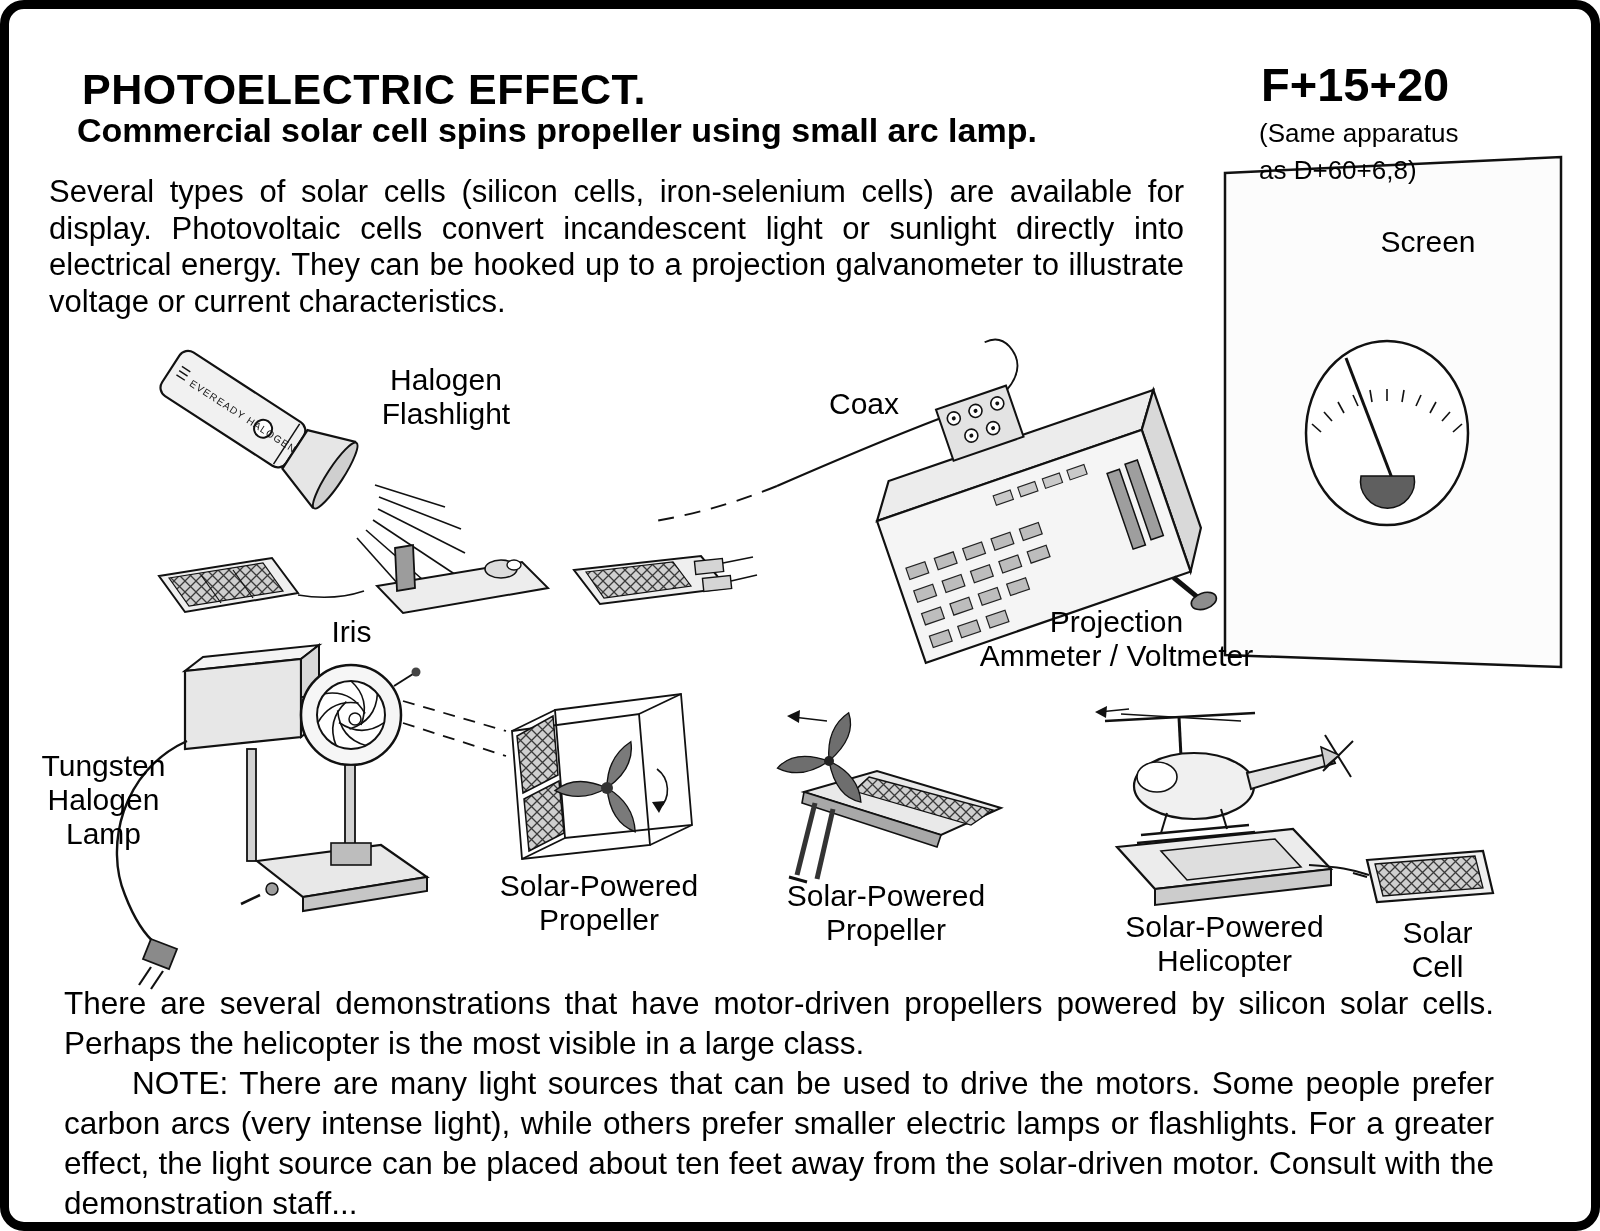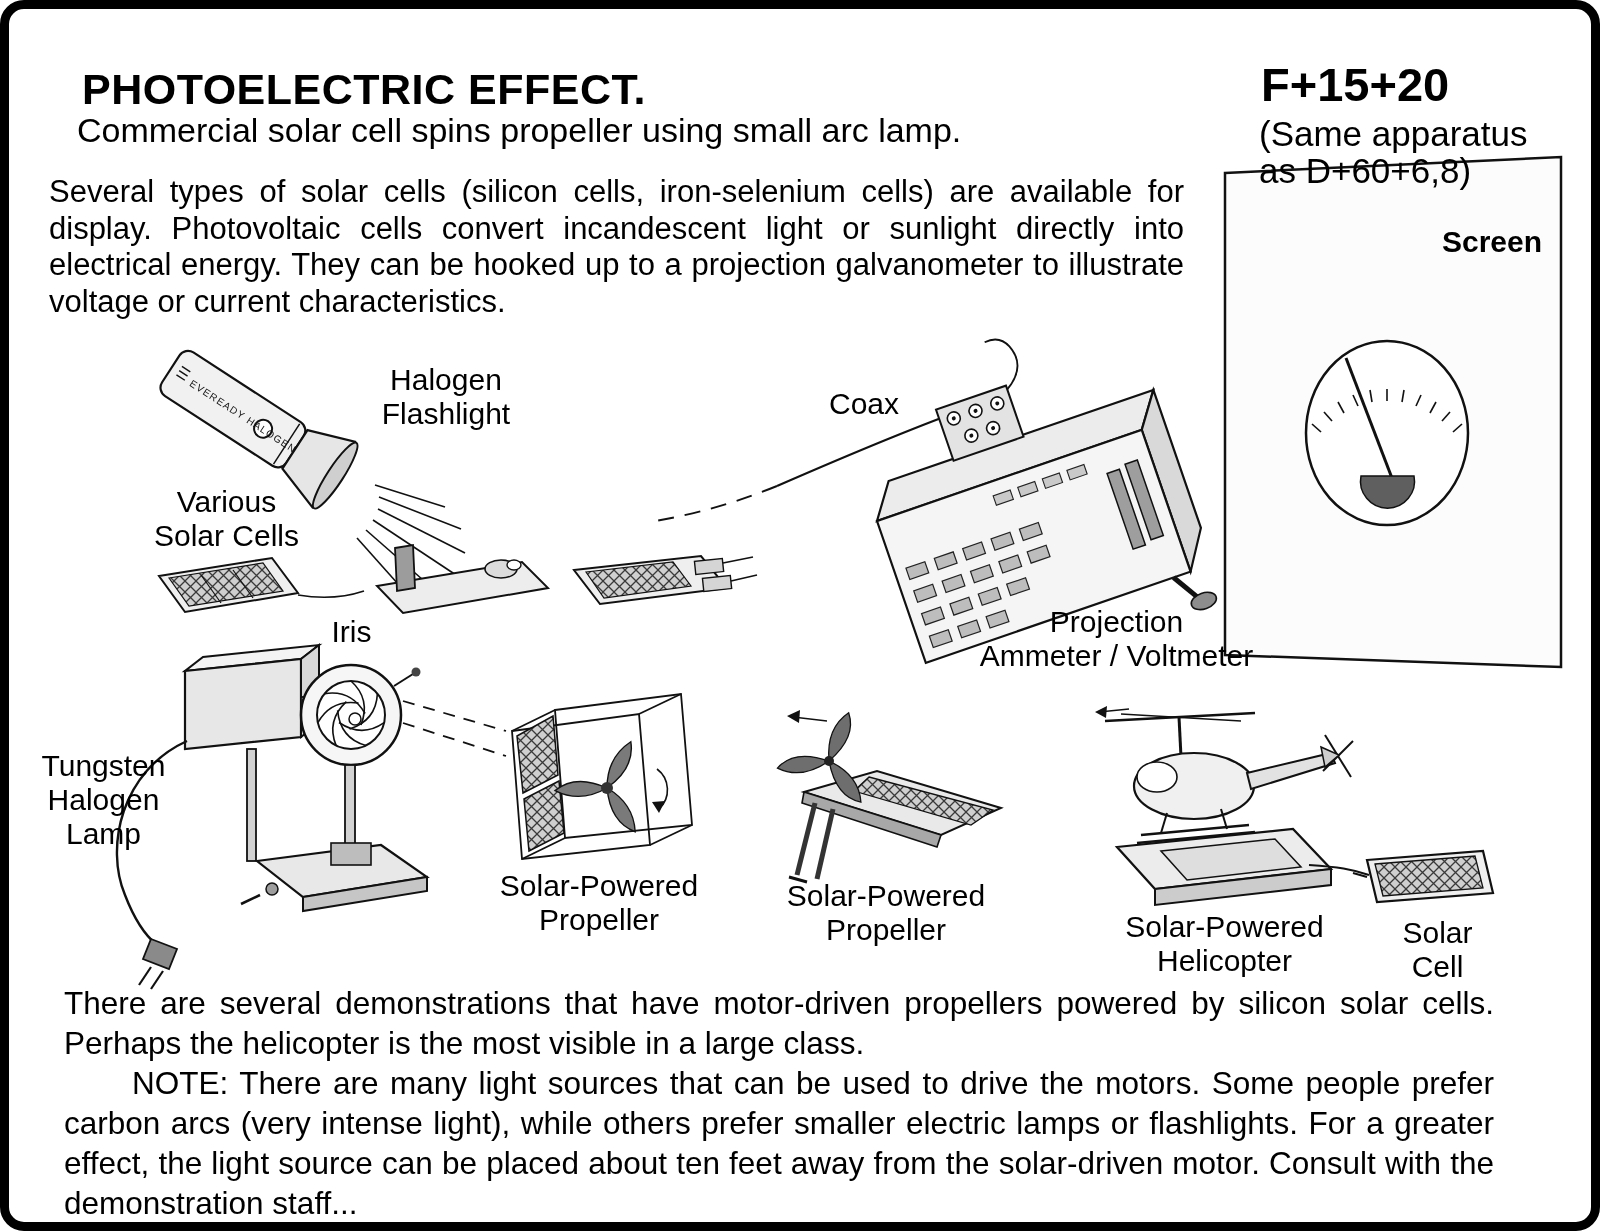--- a/index.html
+++ b/index.html
@@ -5,22 +5,22 @@
   * { margin:0; padding:0; box-sizing:border-box; }
   html,body { background:#fff; }
   .page {
     position:relative; width:1600px; height:1231px; background:#fff;
     border:9px solid #000; border-radius:24px; overflow:hidden;
     font-family:"Liberation Sans", sans-serif; color:#000;
   }
   .art { position:absolute; left:0; top:0; width:1600px; height:1231px; }
   .title { position:absolute; left:73px; top:56px; font-size:43px; font-weight:bold; letter-spacing:.5px; }
   .code  { position:absolute; left:1252px; top:48px; font-size:47px; font-weight:bold; }
-  .subtitle { position:absolute; left:68px; top:102px; font-size:34px; }
-  .same { position:absolute; left:1250px; top:106px; font-size:35px; line-height:37px; white-space:pre-line; }
+  .subtitle { position:absolute; left:68px; top:102px; font-size:34px;font-weight:bold; }
+  .same { position:absolute; left:1250px; top:106px; font-size:26px; line-height:37px; white-space:pre-line; }
   .intro { position:absolute; left:40px; top:165px; width:1135px; font-size:31px; line-height:36.5px; text-align:justify; }
   .label { position:absolute; font-size:30px; line-height:34px; text-align:center; white-space:pre-line; }
   .footer { position:absolute; left:55px; top:974px; width:1430px; font-size:31.5px; line-height:40px; text-align:justify; }
   .footer .note { text-indent:68px; }
 </style>
 </head>
 <body>
 
 <div class="page">
 
@@ -251,25 +251,23 @@
     </g>
   </svg>
 
   <h1 class="title">PHOTOELECTRIC EFFECT.</h1>
   <div class="code">F+15+20</div>
   <div class="subtitle">Commercial solar cell spins propeller using small arc lamp.</div>
   <div class="same">(Same apparatus
 as D+60+6,8)</div>
   <p class="intro">Several types of solar cells (silicon cells, iron-selenium cells) are available for display.  Photovoltaic cells convert incandescent light or sunlight directly into electrical energy.  They can be hooked up to a projection galvanometer to illustrate voltage or current characteristics.</p>
 
-  <div class="label" style="left:1418px; top:216px; width:130px;font-weight:bold;">Screen</div>
+  <div class="label" style="left:1354px; top:216px; width:130px;">Screen</div>
   <div class="label" style="left:337px; top:354px; width:200px;">Halogen
 Flashlight</div>
-  <div class="label" style="left:110px; top:476px; width:215px;">Various
-Solar Cells</div>
   <div class="label" style="left:805px; top:378px; width:100px;">Coax</div>
   <div class="label" style="left:950px; top:596px; width:315px;">Projection
 Ammeter / Voltmeter</div>
   <div class="label" style="left:300px; top:606px; width:85px;">Iris</div>
   <div class="label" style="left:12px; top:740px; width:165px;">Tungsten
 Halogen
 Lamp</div>
   <div class="label" style="left:440px; top:860px; width:300px;">Solar-Powered
 Propeller</div>
   <div class="label" style="left:727px; top:870px; width:300px;">Solar-Powered

